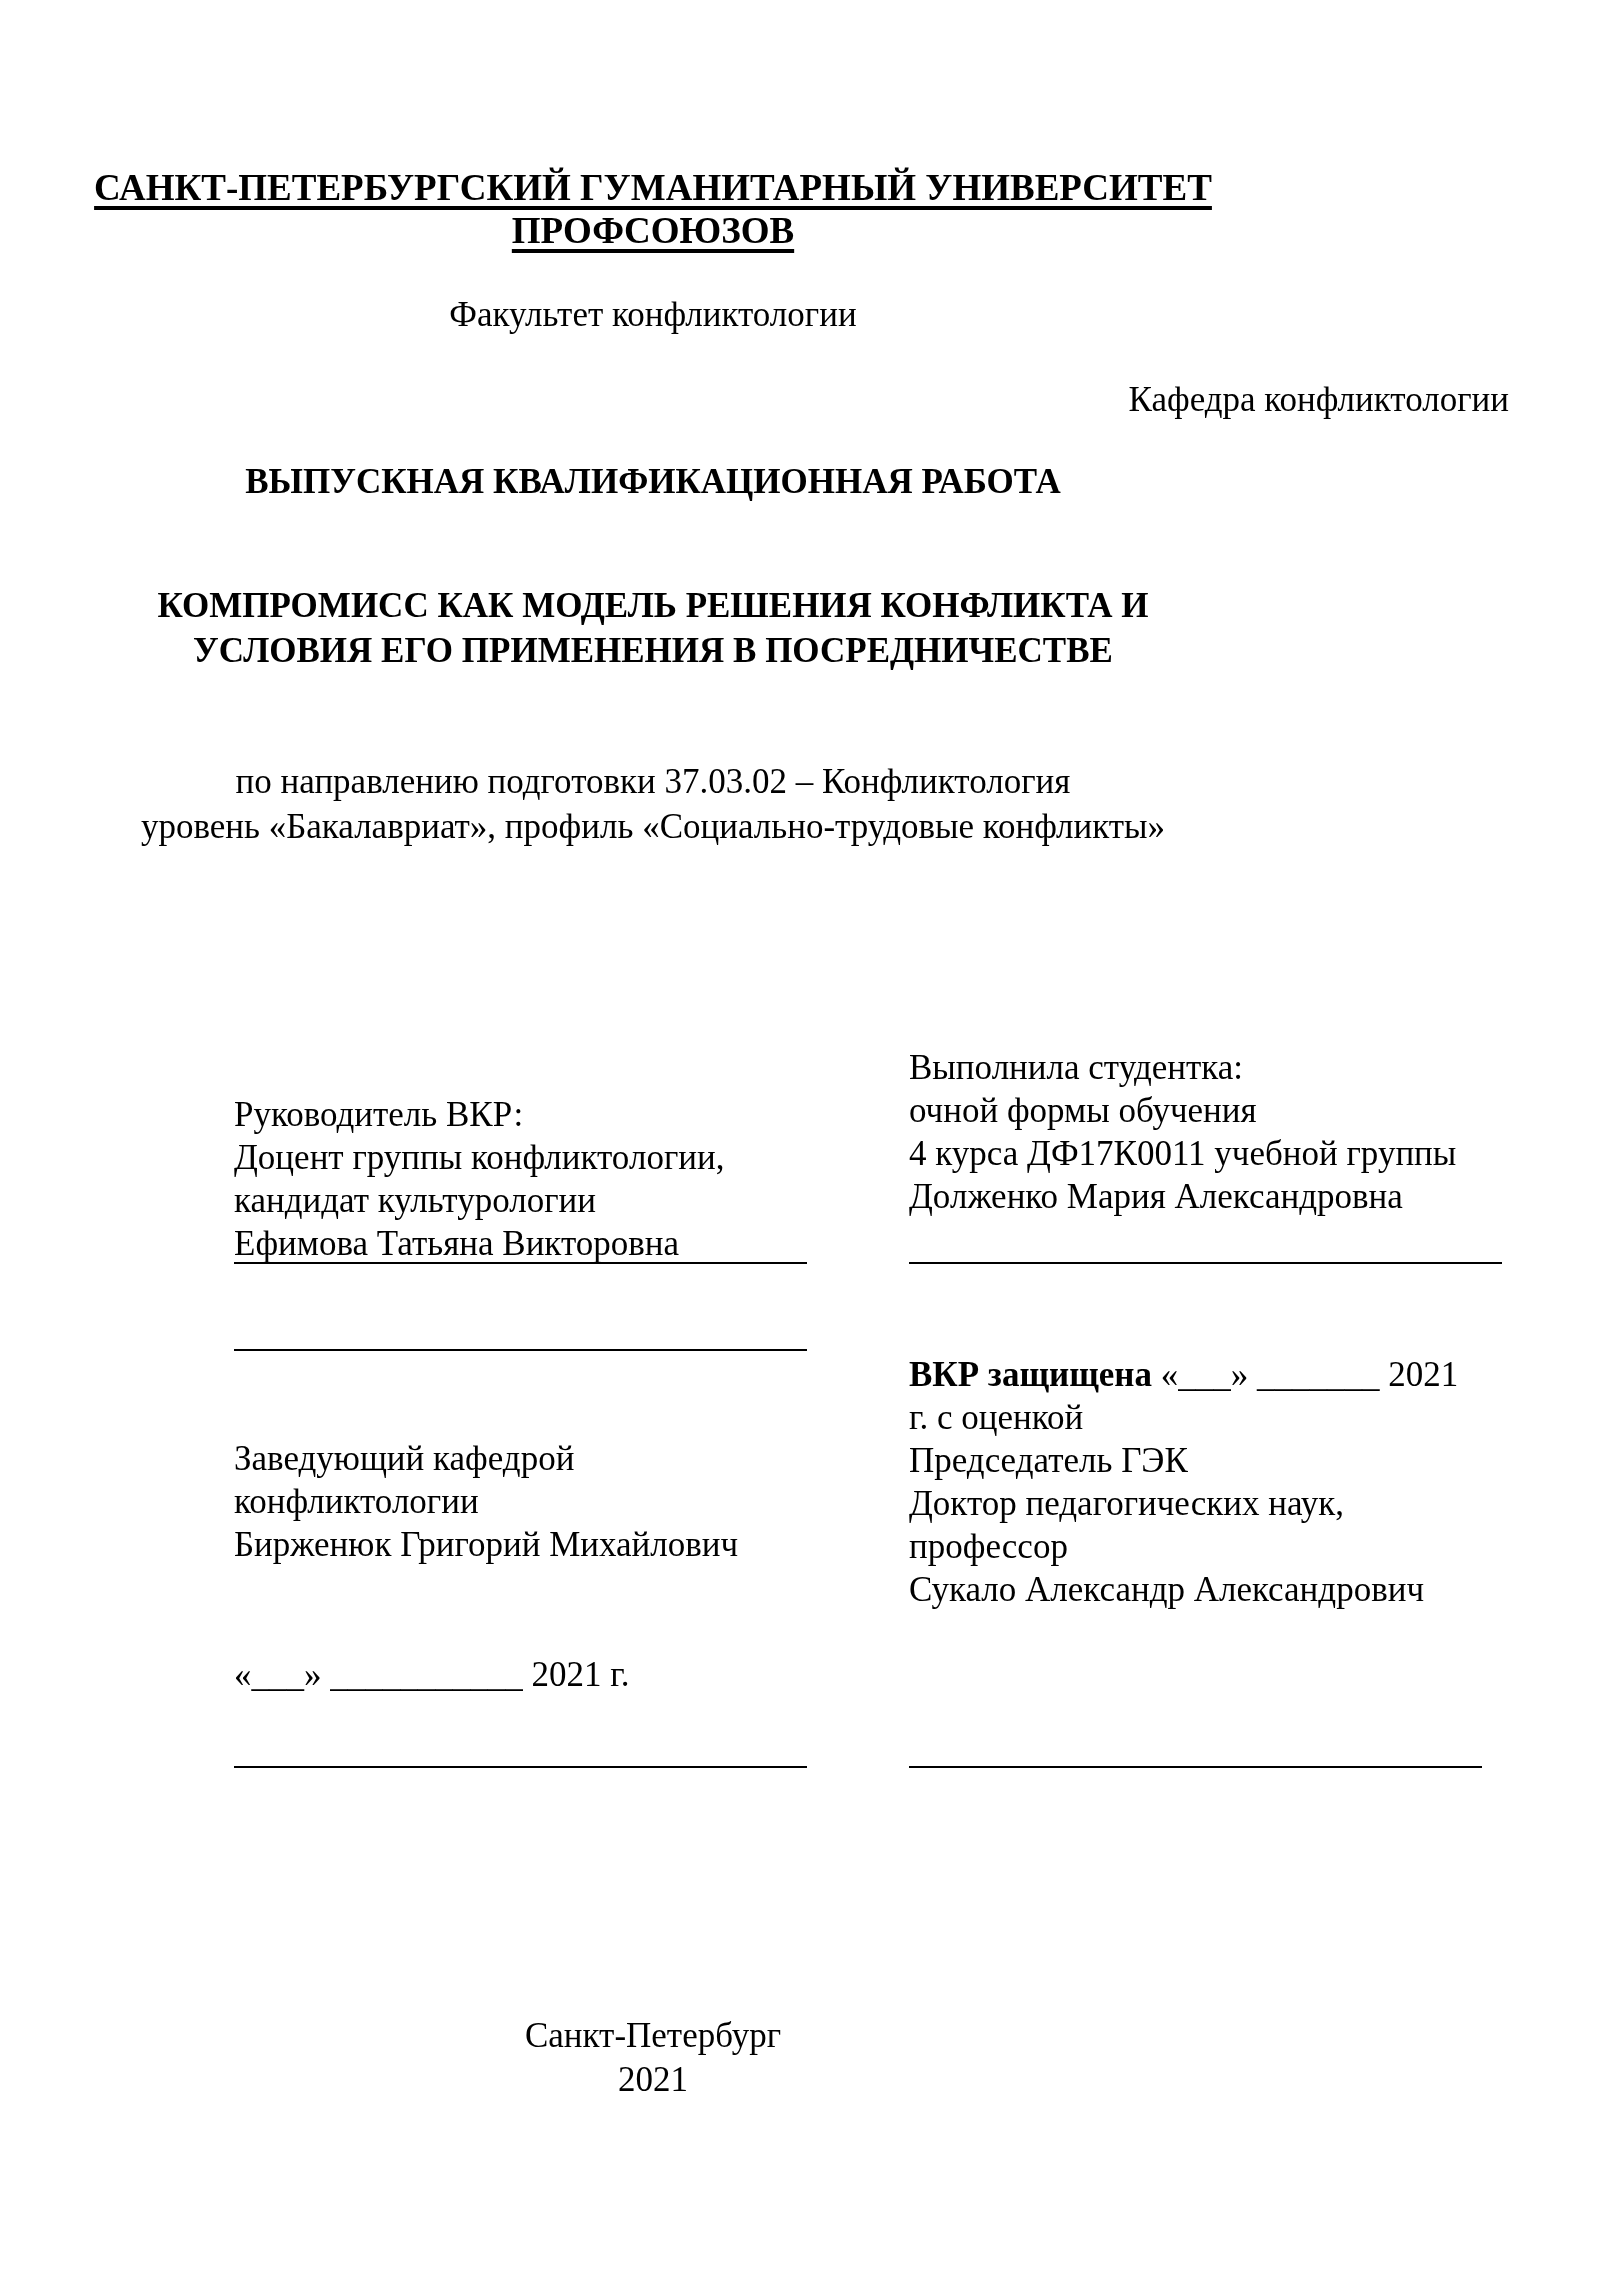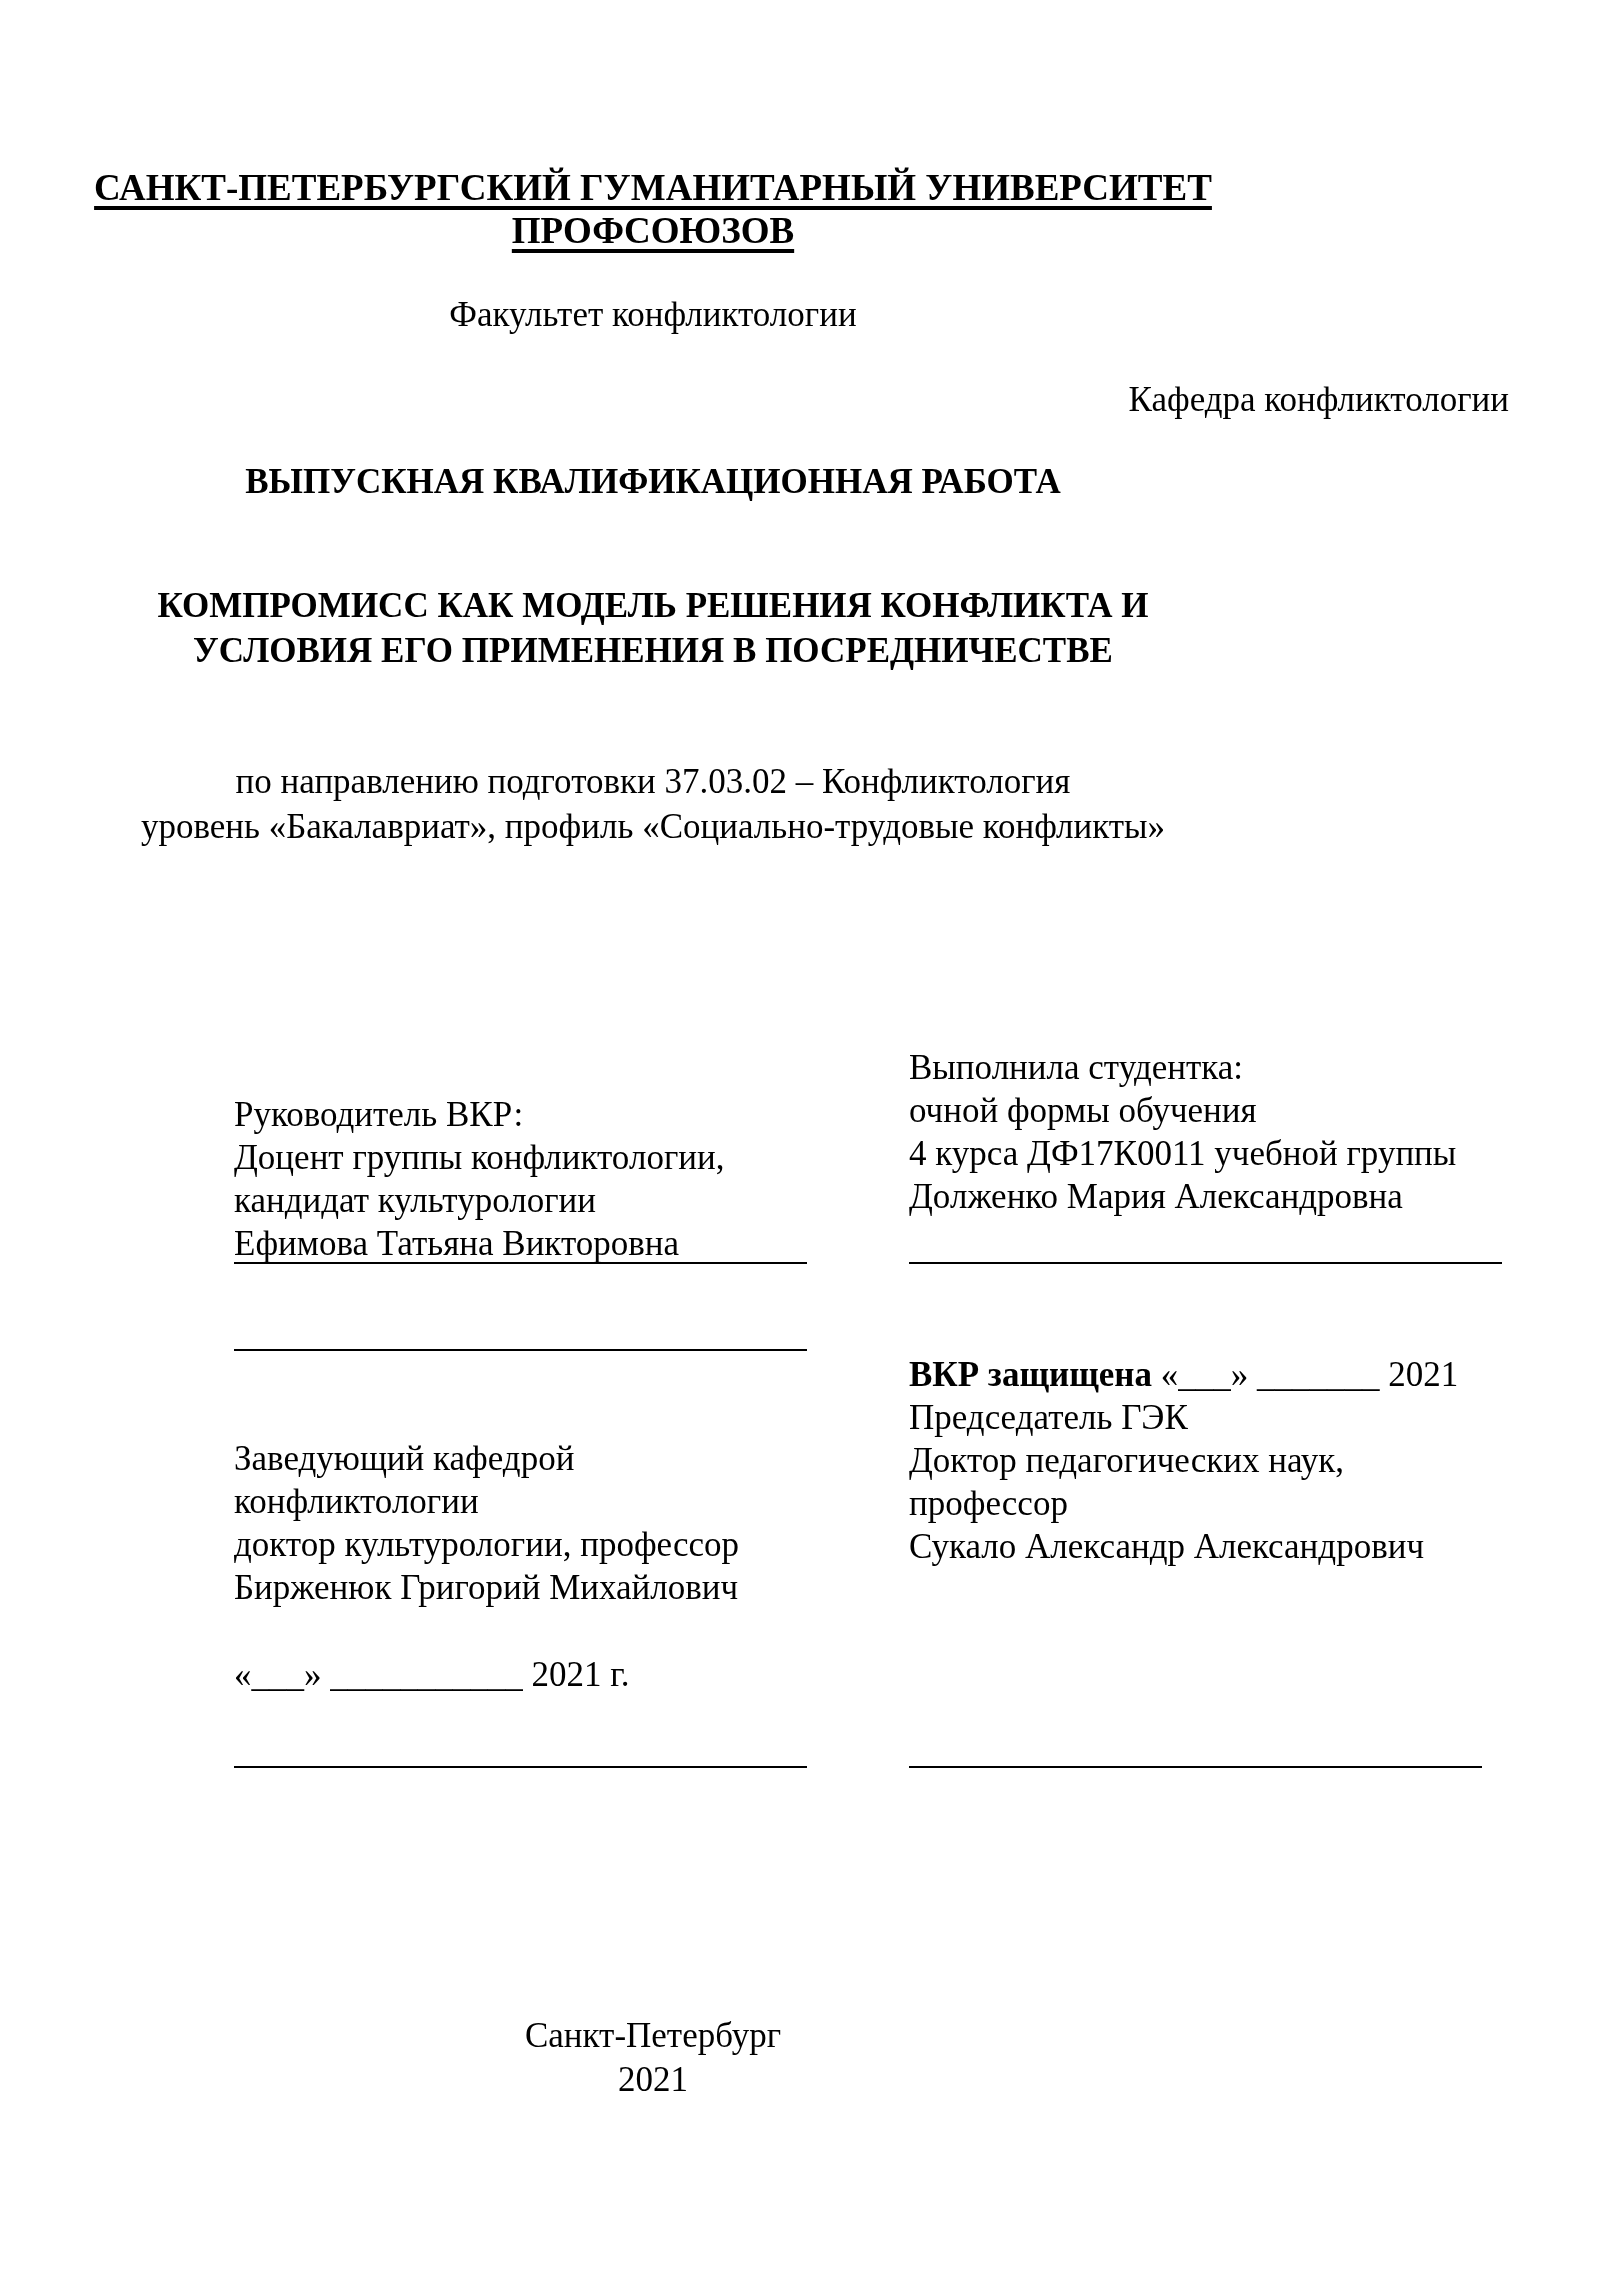--- a/index.html
+++ b/index.html
@@ -43,28 +43,28 @@
   <div>Выполнила студентка:</div>
   <div>очной формы обучения</div>
   <div>4 курса ДФ17К0011 учебной группы</div>
   <div>Долженко Мария Александровна</div>
 </div>
 <div class="line" style="left:909px; top:1262px; width:593px;"></div>
 
 <div class="col" style="left:234px; top:1437px;">
   <div>Заведующий кафедрой</div>
   <div>конфликтологии</div>
-  <div>доктор культурологии, профессор</div>
   <div>Бирженюк Григорий Михайлович</div>
 </div>
 <div class="abs" style="left:234px; top:1655px;">«___» ___________ 2021 г.</div>
 <div class="line" style="left:234px; top:1766px; width:573px;"></div>
 
 <div class="col" style="left:909px; top:1353px;">
   <div><span class="bold">ВКР защищена</span><span> «___» _______ 2021</span></div>
+  <div>г. с оценкой</div>
   <div>Председатель ГЭК</div>
   <div>Доктор педагогических наук,</div>
   <div>профессор</div>
   <div>Сукало Александр Александрович</div>
 </div>
 <div class="line" style="left:909px; top:1766px; width:573px;"></div>
 
 <div class="abs center" style="top:2016px;">Санкт-Петербург</div>
 <div class="abs center" style="top:2060px;">2021</div>
 

